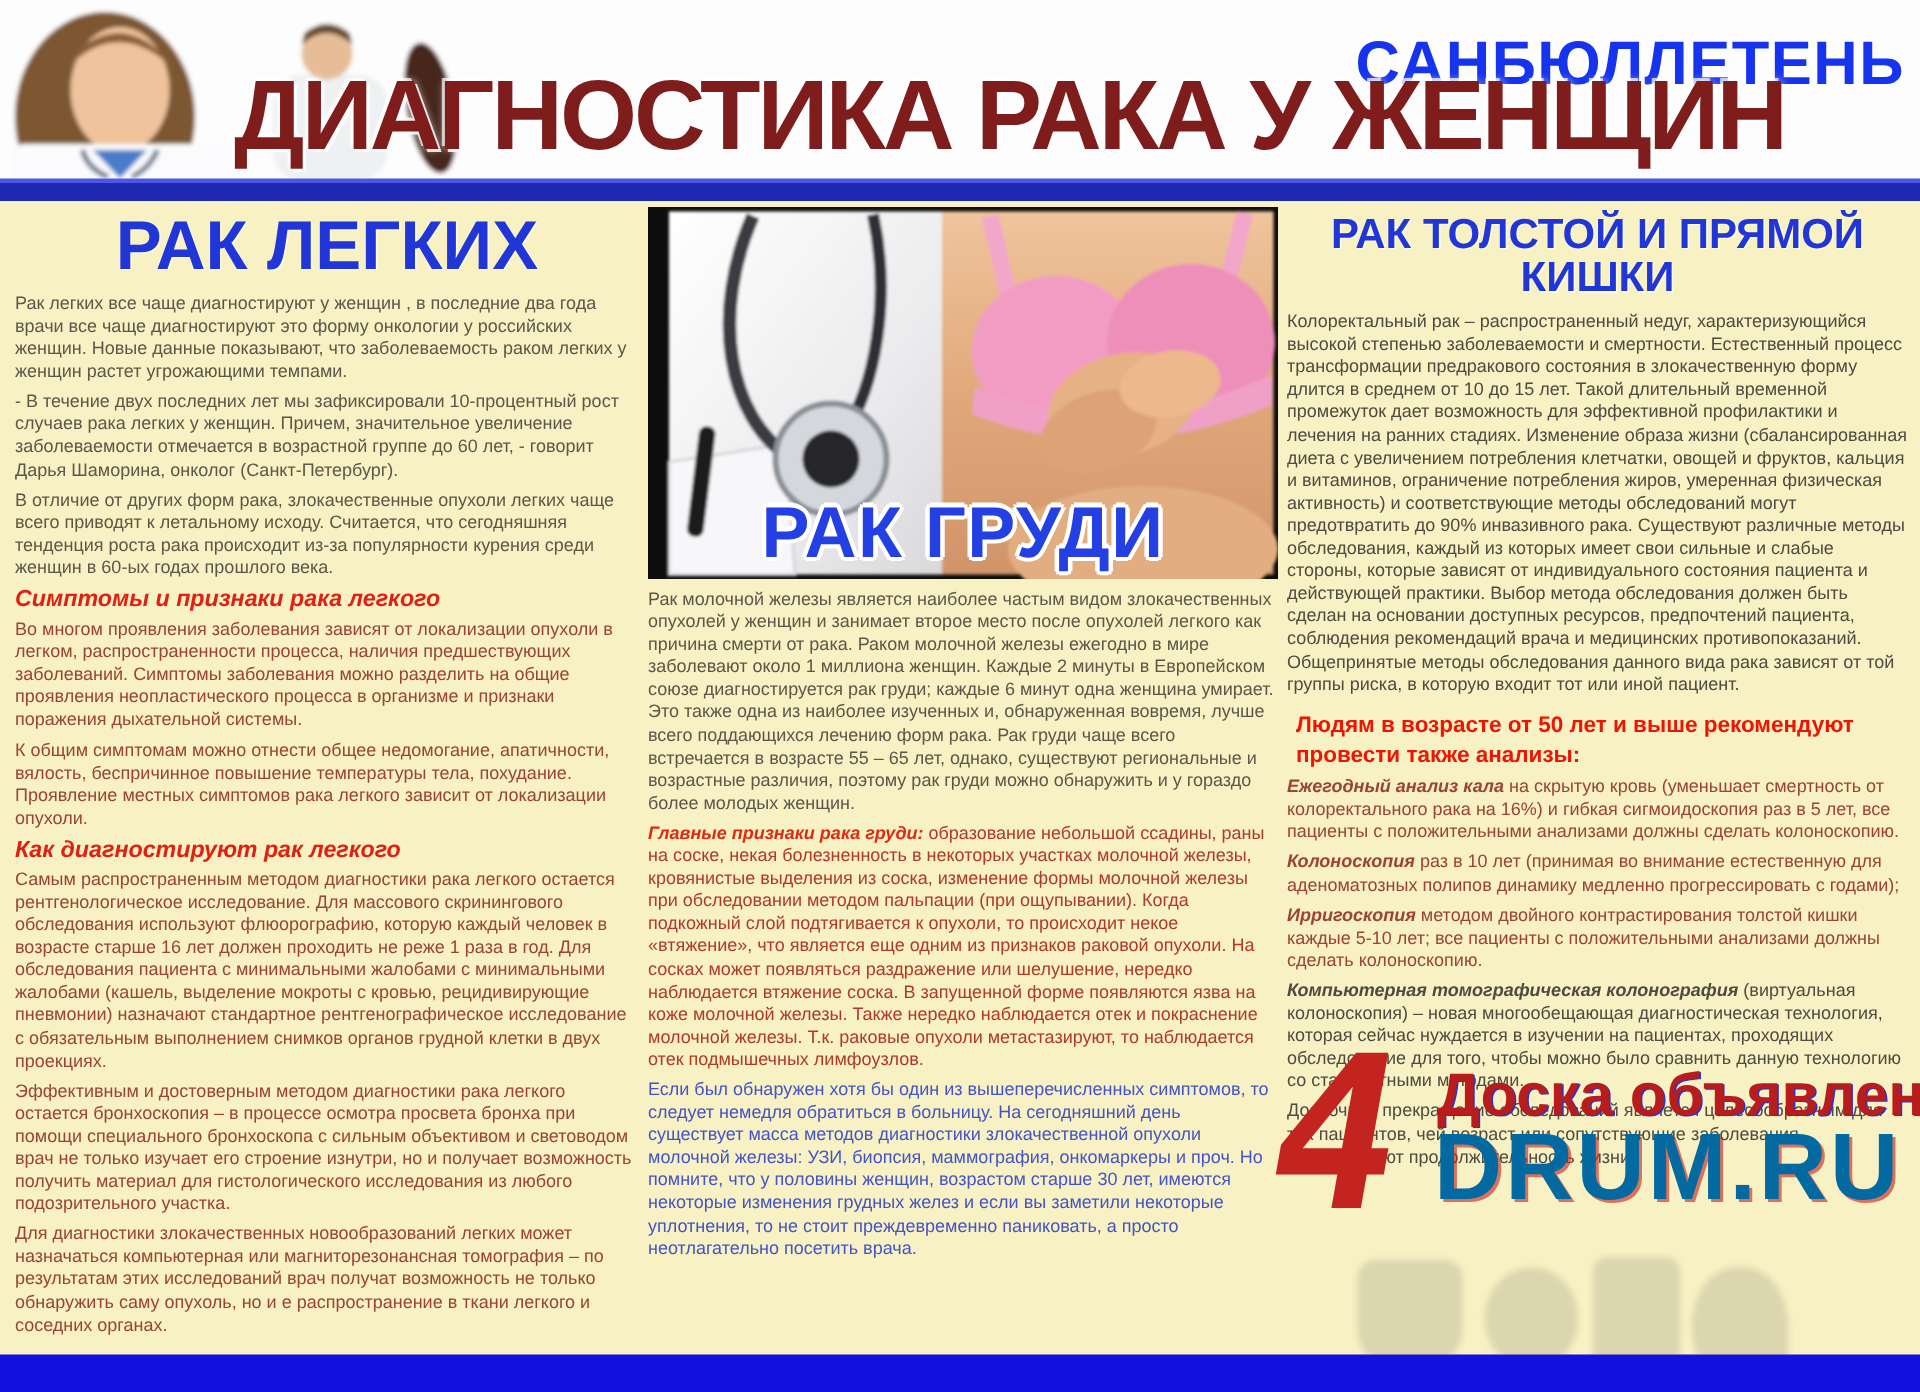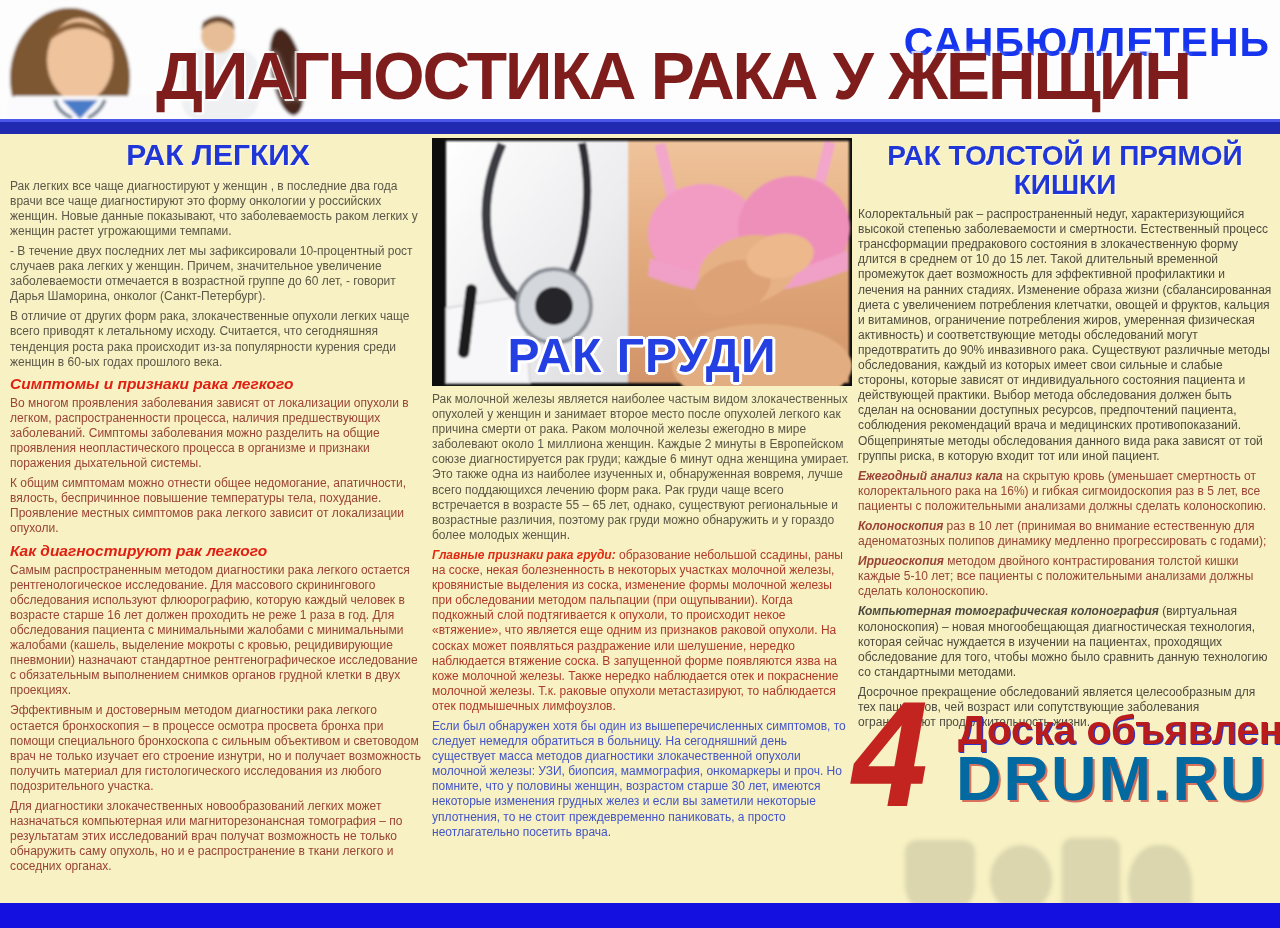--- a/index.html
+++ b/index.html
@@ -19,21 +19,21 @@
   .bottom-bar{position:absolute;left:0;top:903px;width:1280px;height:25px;background:#1410e0;}
 
   
   .col{position:absolute;top:138px;height:765px;overflow:hidden;z-index:1;}
   #col-lung{left:10px;width:416px;}
   #col-breast{left:432px;width:420px;}
   #col-colon{left:858px;width:414px;}
 
   .col-title{font-weight:900;color:#2136d6;text-align:center;line-height:1.02;
     text-shadow:1px 1px 0 rgba(255,255,255,.8);}
-  #col-lung .col-title{font-size:30px;margin:2px 0 8px;}
+  #col-lung .col-title{font-size:46px;margin:2px 0 8px;}
   #col-colon .col-title{font-size:28px;margin:4px 0 8px;}
 
   .col p{margin:0 0 5px;font-size:12px;line-height:15.1px;}
   .txt-dark{color:#5c5748;}
   .txt-darker{color:#4e4b40;}
   .txt-red{color:#9a4336;}
   .txt-redder{color:#b03a28;}
   .txt-blue{color:#4355c6;}
   .sub-head{font-size:15.5px;font-weight:bold;font-style:italic;color:#e02012;margin:4px 0 3px;}
   .rec-head{font-size:15px;font-weight:bold;color:#ee1505;margin:10px 0 3px 6px;line-height:1.35;}
@@ -158,20 +158,21 @@
     <p class="txt-redder"><span class="lead" style="color:#e02a12">Главные признаки рака груди:</span><span> образование небольшой ссадины, раны на соске, некая болезненность в некоторых участках молочной железы, кровянистые выделения из соска, изменение формы молочной железы при обследовании методом пальпации (при ощупывании). Когда подкожный слой подтягивается к опухоли, то происходит некое «втяжение», что является еще одним из признаков раковой опухоли. На сосках может появляться раздражение или шелушение, нередко наблюдается втяжение соска. В запущенной форме появляются язва на коже молочной железы. Также нередко наблюдается отек и покраснение молочной железы. Т.к. раковые опухоли метастазируют, то наблюдается отек подмышечных лимфоузлов.</span></p>
     <p class="txt-blue">Если был обнаружен хотя бы один из вышеперечисленных симптомов, то следует немедля обратиться в больницу. На сегодняшний день существует масса методов диагностики злокачественной опухоли молочной железы: УЗИ, биопсия, маммография, онкомаркеры и проч. Но помните, что у половины женщин, возрастом старше 30 лет, имеются некоторые изменения грудных желез и если вы заметили некоторые уплотнения, то не стоит преждевременно паниковать, а просто неотлагательно посетить врача.</p>
   </div>
 
   <div class="col" id="col-colon">
     <div class="col-title">
       <div>РАК ТОЛСТОЙ И ПРЯМОЙ</div>
       <div>КИШКИ</div>
     </div>
     <p class="txt-darker">Колоректальный рак – распространенный недуг, характеризующийся высокой степенью заболеваемости и смертности. Естественный процесс трансформации предракового состояния в злокачественную форму длится в среднем от 10 до 15 лет. Такой длительный временной промежуток дает возможность для эффективной профилактики и лечения на ранних стадиях. Изменение образа жизни (сбалансированная диета с увеличением потребления клетчатки, овощей и фруктов, кальция и витаминов, ограничение потребления жиров, умеренная физическая активность) и соответствующие методы обследований могут предотвратить до 90% инвазивного рака. Существуют различные методы обследования, каждый из которых имеет свои сильные и слабые стороны, которые зависят от индивидуального состояния пациента и действующей практики. Выбор метода обследования должен быть сделан на основании доступных ресурсов, предпочтений пациента, соблюдения рекомендаций врача и медицинских противопоказаний. Общепринятые методы обследования данного вида рака зависят от той группы риска, в которую входит тот или иной пациент.</p>
+    <div class="rec-head">Людям в возрасте от 50 лет и выше рекомендуют провести также анализы:</div>
     <p class="txt-red"><span class="lead">Ежегодный анализ кала</span><span> на скрытую кровь (уменьшает смертность от колоректального рака на 16%) и гибкая сигмоидоскопия раз в 5 лет, все пациенты с положительными анализами должны сделать колоноскопию.</span></p>
     <p class="txt-red"><span class="lead">Колоноскопия</span><span> раз в 10 лет (принимая во внимание естественную для аденоматозных полипов динамику медленно прогрессировать с годами);</span></p>
     <p class="txt-red"><span class="lead">Ирригоскопия</span><span> методом двойного контрастирования толстой кишки каждые 5-10 лет; все пациенты с положительными анализами должны сделать колоноскопию.</span></p>
     <p class="txt-darker"><span class="lead">Компьютерная томографическая колонография</span><span> (виртуальная колоноскопия) – новая многообещающая диагностическая технология, которая сейчас нуждается в изучении на пациентах, проходящих обследование для того, чтобы можно было сравнить данную технологию со стандартными методами.</span></p>
     <p class="txt-darker">Досрочное прекращение обследований является целесообразным для тех пациентов, чей возраст или сопутствующие заболевания ограничивают продолжительность жизни.</p>
   </div>
 
   <div class="watermark">
     <div class="wm-four">4</div>
     <div class="wm-line1">Доска объявлений</div>

